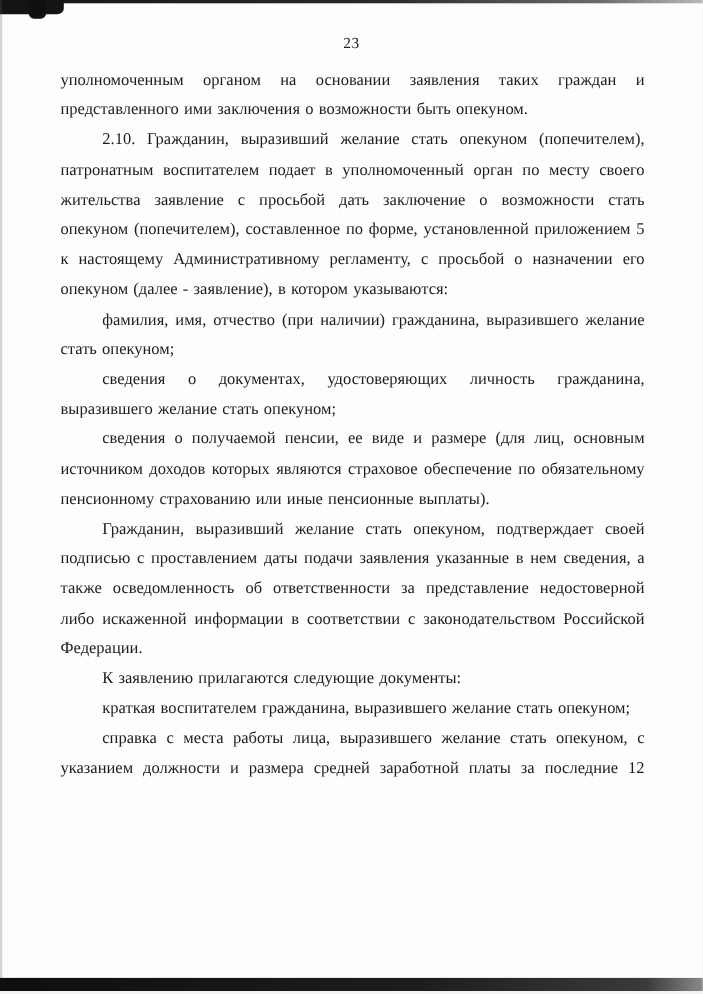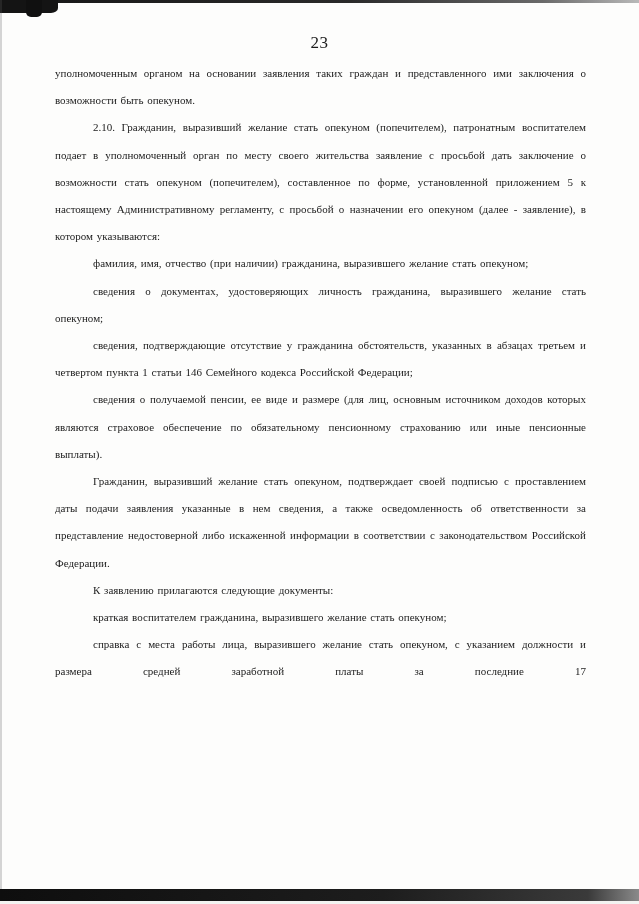--- a/index.html
+++ b/index.html
@@ -56,32 +56,32 @@
     width: 2px; height: 100%;
     background: rgba(90,90,90,0.25);
   }
 
   .page-number {
     position: absolute;
     top: 33px;
     left: 0;
     width: 100%;
     text-align: center;
-    font-size: 17px;
+    font-size: 14px;
     letter-spacing: 0.5px;
   }
   .document-body {
     position: absolute;
     top: 60px;
     left: 55px;
     width: 531px;
   }
   .para {
     margin: 0;
-    font-size: 11px;
+    font-size: 15px;
     line-height: 27.2px;
     text-align: justify;
     word-spacing: 1px;
   }
   .para.indent {
     text-indent: 38px;
   }
   .para.justify-last {
     text-align-last: justify;
   }
@@ -96,23 +96,22 @@
   <div class="artifact-left-shadow"></div>
 
   <div class="page-number">23</div>
 
   <div class="document-body">
 
   <p class="para">уполномоченным органом на основании заявления таких граждан и представленного ими заключения о возможности быть опекуном.</p>
       <p class="para indent">2.10. Гражданин, выразивший желание стать опекуном (попечителем), патронатным воспитателем подает в уполномоченный орган по месту своего жительства заявление с просьбой дать заключение о возможности стать опекуном (попечителем), составленное по форме, установленной приложением 5 к настоящему Административному регламенту, с просьбой о назначении его опекуном (далее - заявление), в котором указываются:</p>
       <p class="para indent">фамилия, имя, отчество (при наличии) гражданина, выразившего желание стать опекуном;</p>
       <p class="para indent">сведения о документах, удостоверяющих личность гражданина, выразившего желание стать опекуном;</p>
-      <p class="para indent">сведения, подтверждающие отсутствие у гражданина обстоятельств, указанных в абзацах третьем и четвертом пункта 1 статьи 146 Семейного кодекса Российской Федерации;</p>
       <p class="para indent">сведения о получаемой пенсии, ее виде и размере (для лиц, основным источником доходов которых являются страховое обеспечение по обязательному пенсионному страхованию или иные пенсионные выплаты).</p>
       <p class="para indent">Гражданин, выразивший желание стать опекуном, подтверждает своей подписью с проставлением даты подачи заявления указанные в нем сведения, а также осведомленность об ответственности за представление недостоверной либо искаженной информации в соответствии с законодательством Российской Федерации.</p>
       <p class="para indent">К заявлению прилагаются следующие документы:</p>
       <p class="para indent">краткая воспитателем гражданина, выразившего желание стать опекуном;</p>
-      <p class="para indent justify-last">справка с места работы лица, выразившего желание стать опекуном, с указанием должности и размера средней заработной платы за последние 17</p>
+      <p class="para indent justify-last">справка с места работы лица, выразившего желание стать опекуном, с указанием должности и размера средней заработной платы за последние 12</p>
     </div>
 
   <div class="artifact-bottom-bar"></div>
   <div class="artifact-bottom-edge"></div>
 </div>
 
 </body></html>

